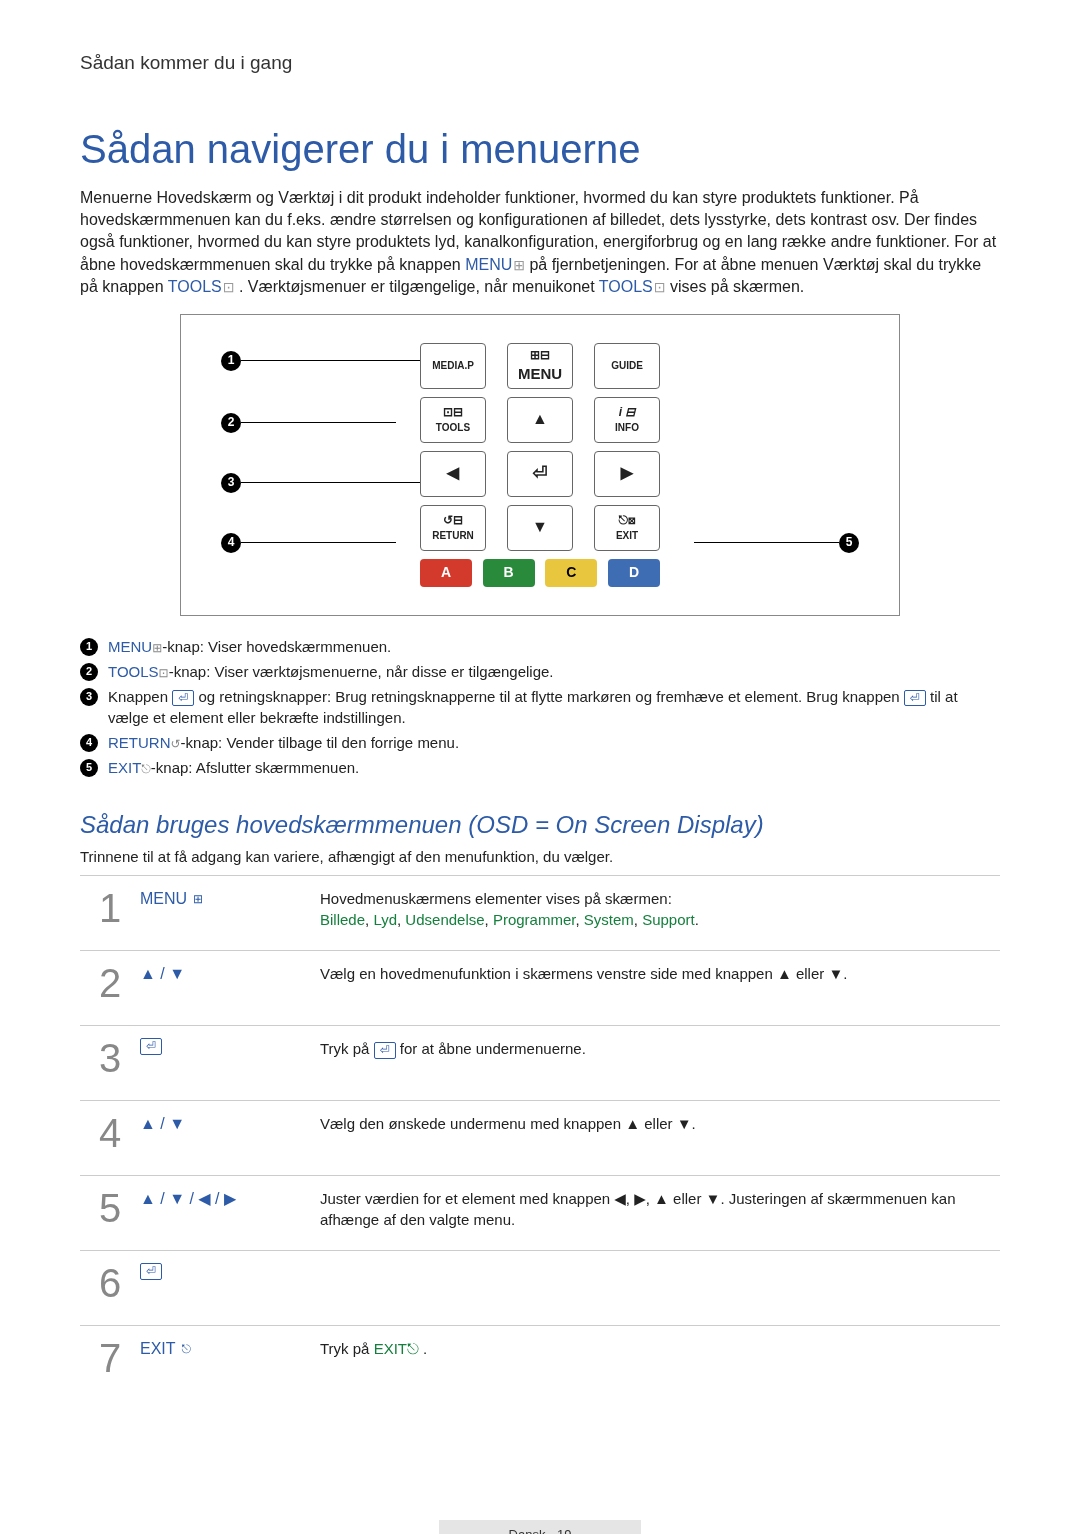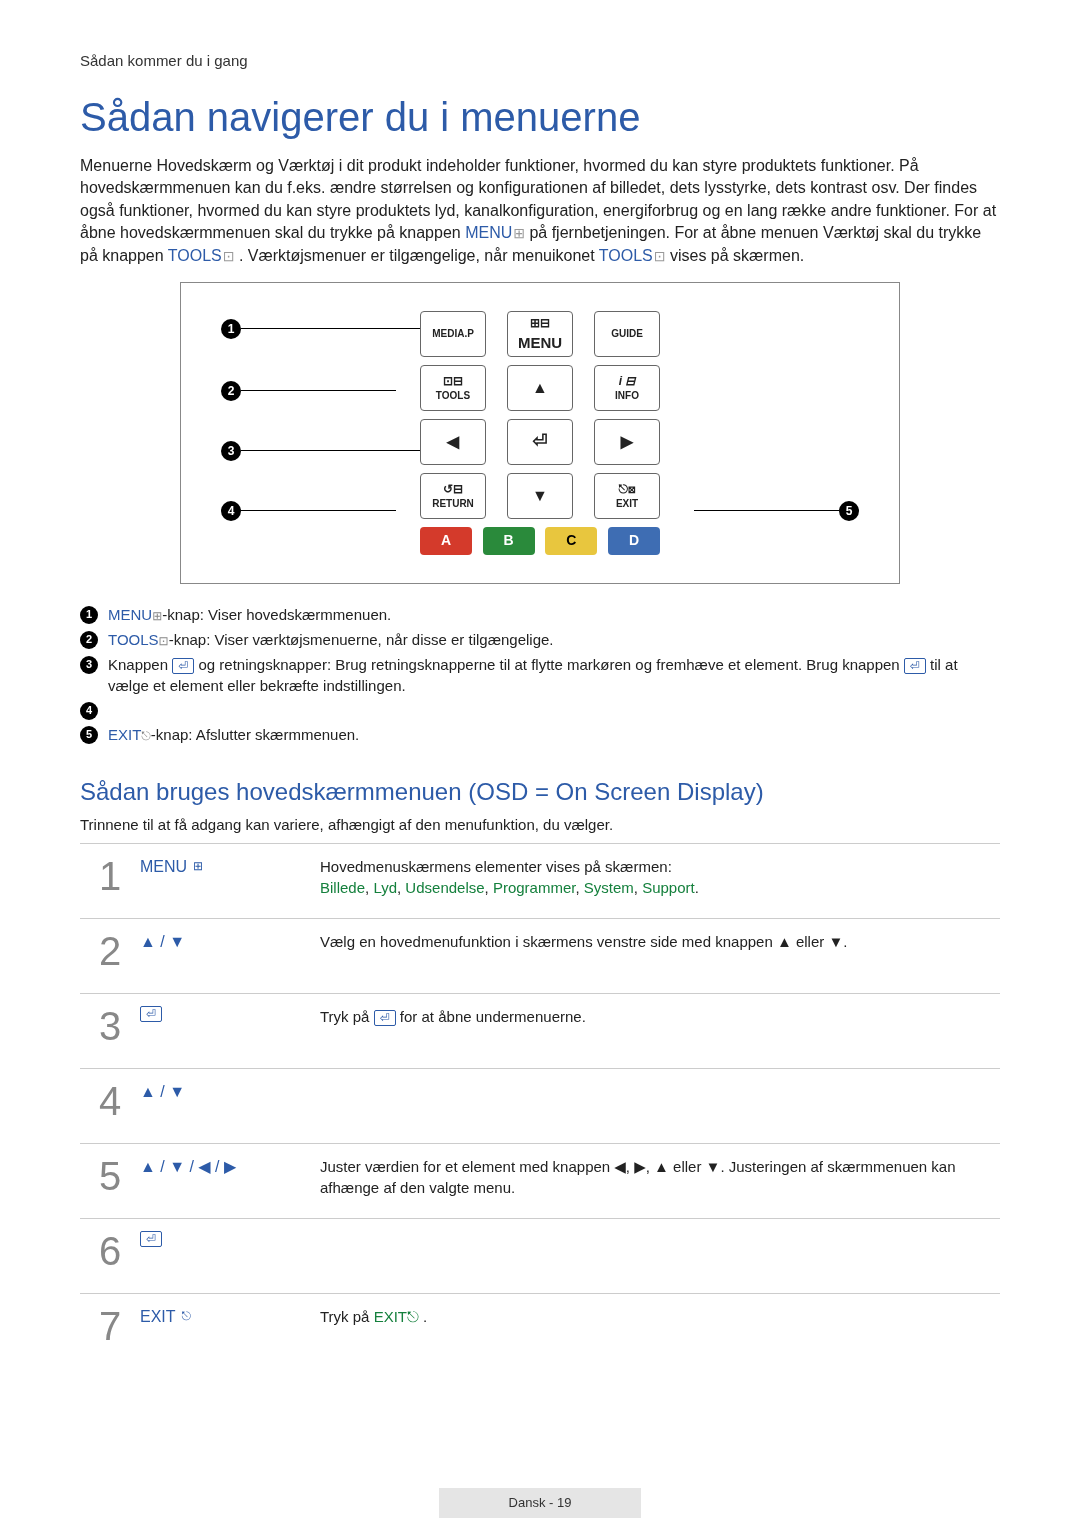--- a/index.html
+++ b/index.html
@@ -6,23 +6,23 @@
       font-family: Arial, Helvetica, sans-serif;
       background: #fff;
       margin: 0;
       padding: 50px 80px;
       width: 1080px;
       box-sizing: border-box;
       color: #222;
       line-height: 1.4;
     }
     .breadcrumb {
-      font-size: 15px;
+      font-size: 19px;
       color: #333;
-      margin-bottom: 18px;
+      margin-bottom: 44px;
     }
     h1 {
       color: #2d5ba8;
       font-size: 40px;
       font-weight: normal;
       margin: 0 0 10px 0;
     }
     .intro {
       font-size: 16px;
       color: #222;
@@ -97,20 +97,21 @@
       margin-right:10px; flex-shrink:0; margin-top:2px;
     }
     .legend .kw { color:#2d5ba8; }
     .legend .sicon { color:#888; font-size:12px; }
 
     h2 {
       color:#2d5ba8;
       font-size: 24px;
       font-weight: normal;
       margin: 30px 0 5px 0;
+      font-style: italic;
     }
     .sub-intro { font-size:15px; margin-bottom:8px; }
 
     .steps { display:flex; flex-direction:column; }
     .step-row {
       display:flex;
       border-top:1px solid #ccc;
       padding:12px 0;
       align-items:flex-start;
       min-height:50px;
@@ -254,20 +255,21 @@
     <div>
       <span>Knappen </span>
       <span class="enter-box">⏎</span>
       <span> og retningsknapper: Brug retningsknapperne til at flytte markøren og fremhæve et element. Brug knappen </span>
       <span class="enter-box">⏎</span>
       <span> til at vælge et element eller bekræfte indstillingen.</span>
     </div>
   </div>
   <div class="legend-row">
     <div class="legend-num">4</div>
+    <div><span class="kw">RETURN</span><span class="sicon">↺</span><span>-knap: Vender tilbage til den forrige menu.</span></div>
   </div>
   <div class="legend-row">
     <div class="legend-num">5</div>
     <div><span class="kw">EXIT</span><span class="sicon">⎋</span><span>-knap: Afslutter skærmmenuen.</span></div>
   </div>
 </div>
 
 <h2>Sådan bruges hovedskærmmenuen (OSD = On Screen Display)</h2>
 <div class="sub-intro">Trinnene til at få adgang kan variere, afhængigt af den menufunktion, du vælger.</div>
 
@@ -308,20 +310,21 @@
       <span class="enter-box">⏎</span>
       <span> for at åbne undermenuerne.</span>
     </div>
   </div>
 
   <div class="step-row">
     <div class="step-num">4</div>
     <div class="step-btn">
         <span>▲ / ▼</span>
       </div>
+    <div class="step-desc">Vælg den ønskede undermenu med knappen ▲ eller ▼.</div>
   </div>
 
   <div class="step-row">
     <div class="step-num">5</div>
     <div class="step-btn">
         <span>▲ / ▼ / ◀ / ▶</span>
       </div>
     <div class="step-desc">Juster værdien for et element med knappen ◀, ▶, ▲ eller ▼. Justeringen af skærmmenuen kan afhænge af den valgte menu.</div>
   </div>
 

